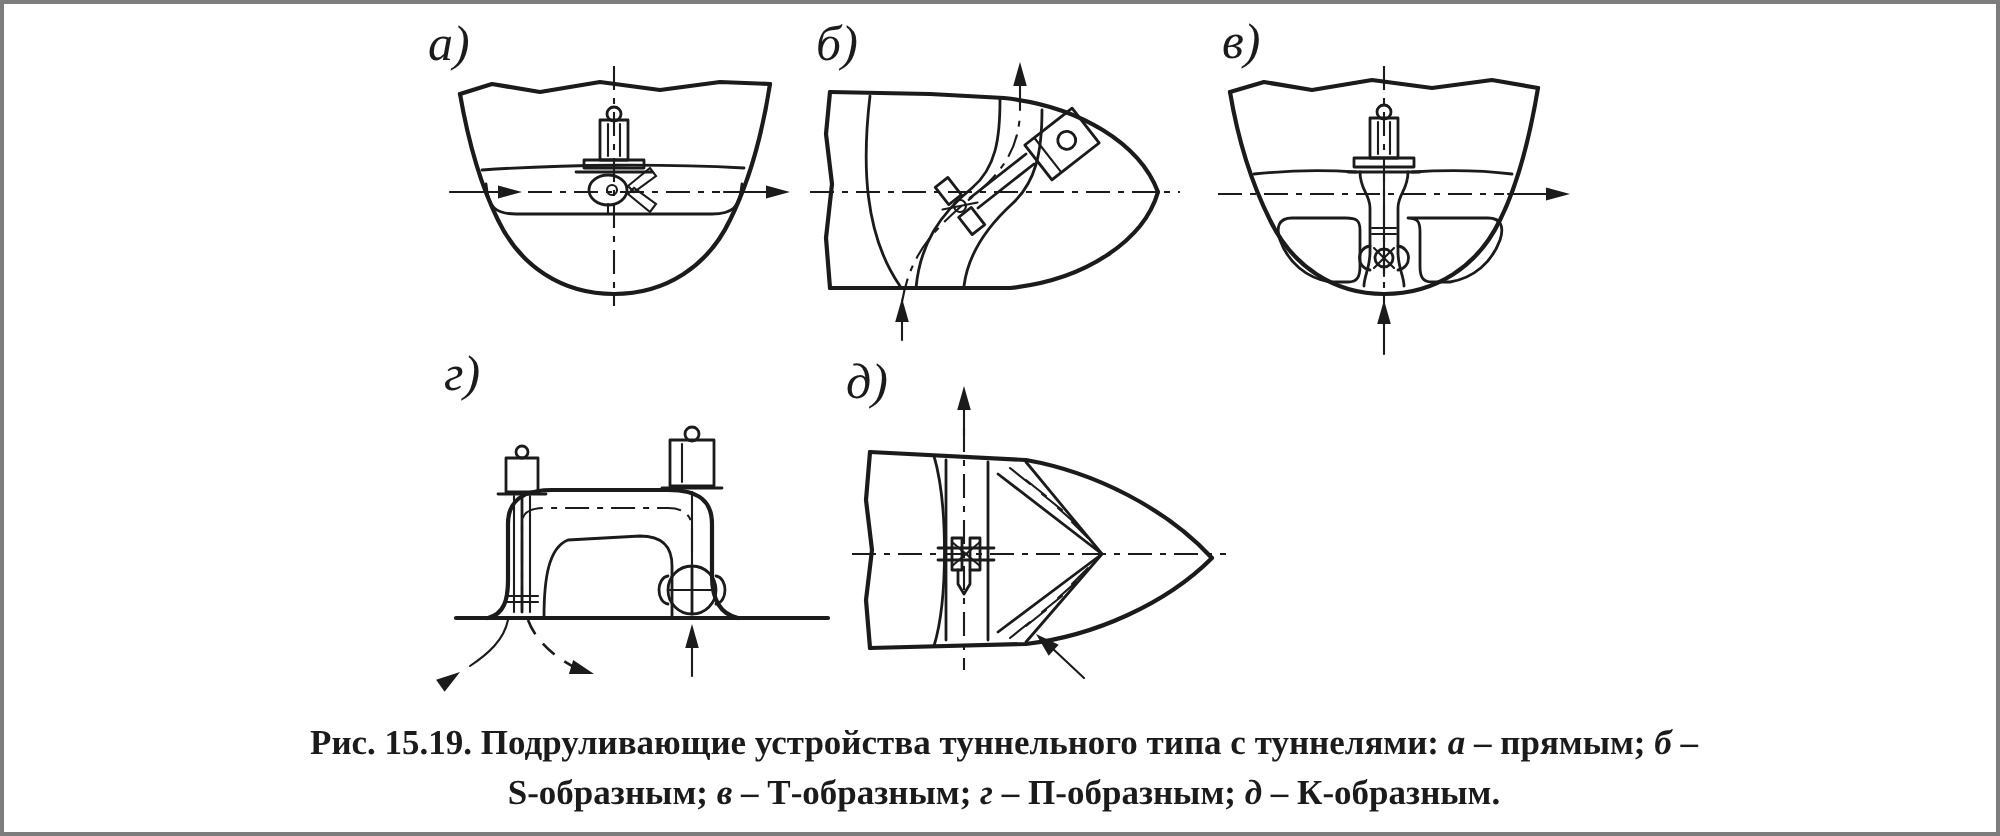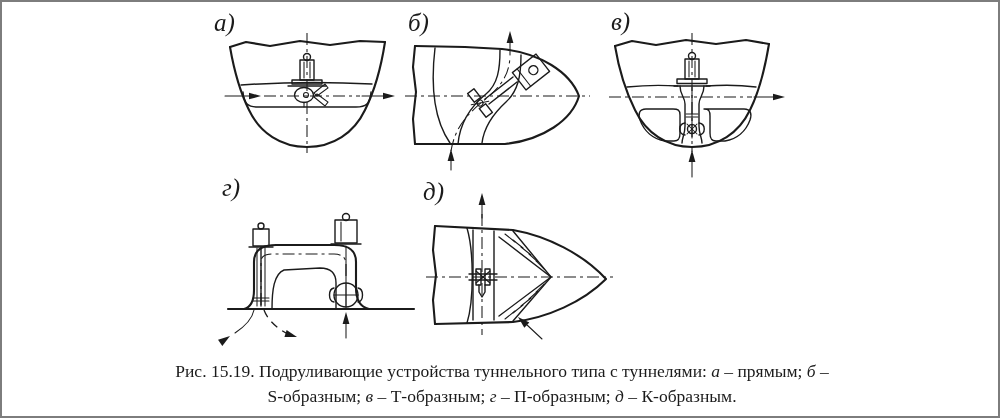--- a/index.html
+++ b/index.html
@@ -15,21 +15,21 @@
   .fig{position:absolute;}
   svg{display:block;overflow:visible;}
   .s2{fill:none;stroke:var(--ink,#1b1b1b);stroke-width:2.1;stroke-linecap:round;stroke-linejoin:round;}
   .s1{fill:none;stroke:var(--ink,#1b1b1b);stroke-width:1.4;stroke-linecap:round;stroke-linejoin:round;}
   .s0{fill:none;stroke:var(--ink,#1b1b1b);stroke-width:1.05;stroke-linecap:round;}
   .cl{fill:none;stroke:var(--ink,#1b1b1b);stroke-width:1.05;stroke-dasharray:12 4 3 4;}
   .dsh{fill:none;stroke:var(--ink,#1b1b1b);stroke-width:1.3;stroke-dasharray:8 6;}
   .ah{fill:var(--ink,#1b1b1b);stroke:none;}
   #caption{
     position:absolute;left:100px;top:357px;width:800px;text-align:center;
-    font-size:17.5px;line-height:1.43;color:var(--ink,#1b1b1b);
+    font-size:17.5px;line-height:1.43;color:var(--ink,#1b1b1b);font-weight:bold;
   }
   #caption i{font-style:italic;}
 </style>
 </head>
 <body>
 
 <div id="panel" style="--bg: #ffffff; --border: #7d7d7d; --ink: #1b1b1b;">
 
   <div class="fig-label" style="left:212px;top:8px;">а)</div>
   <div class="fig-label" style="left:406px;top:8px;">б)</div>

